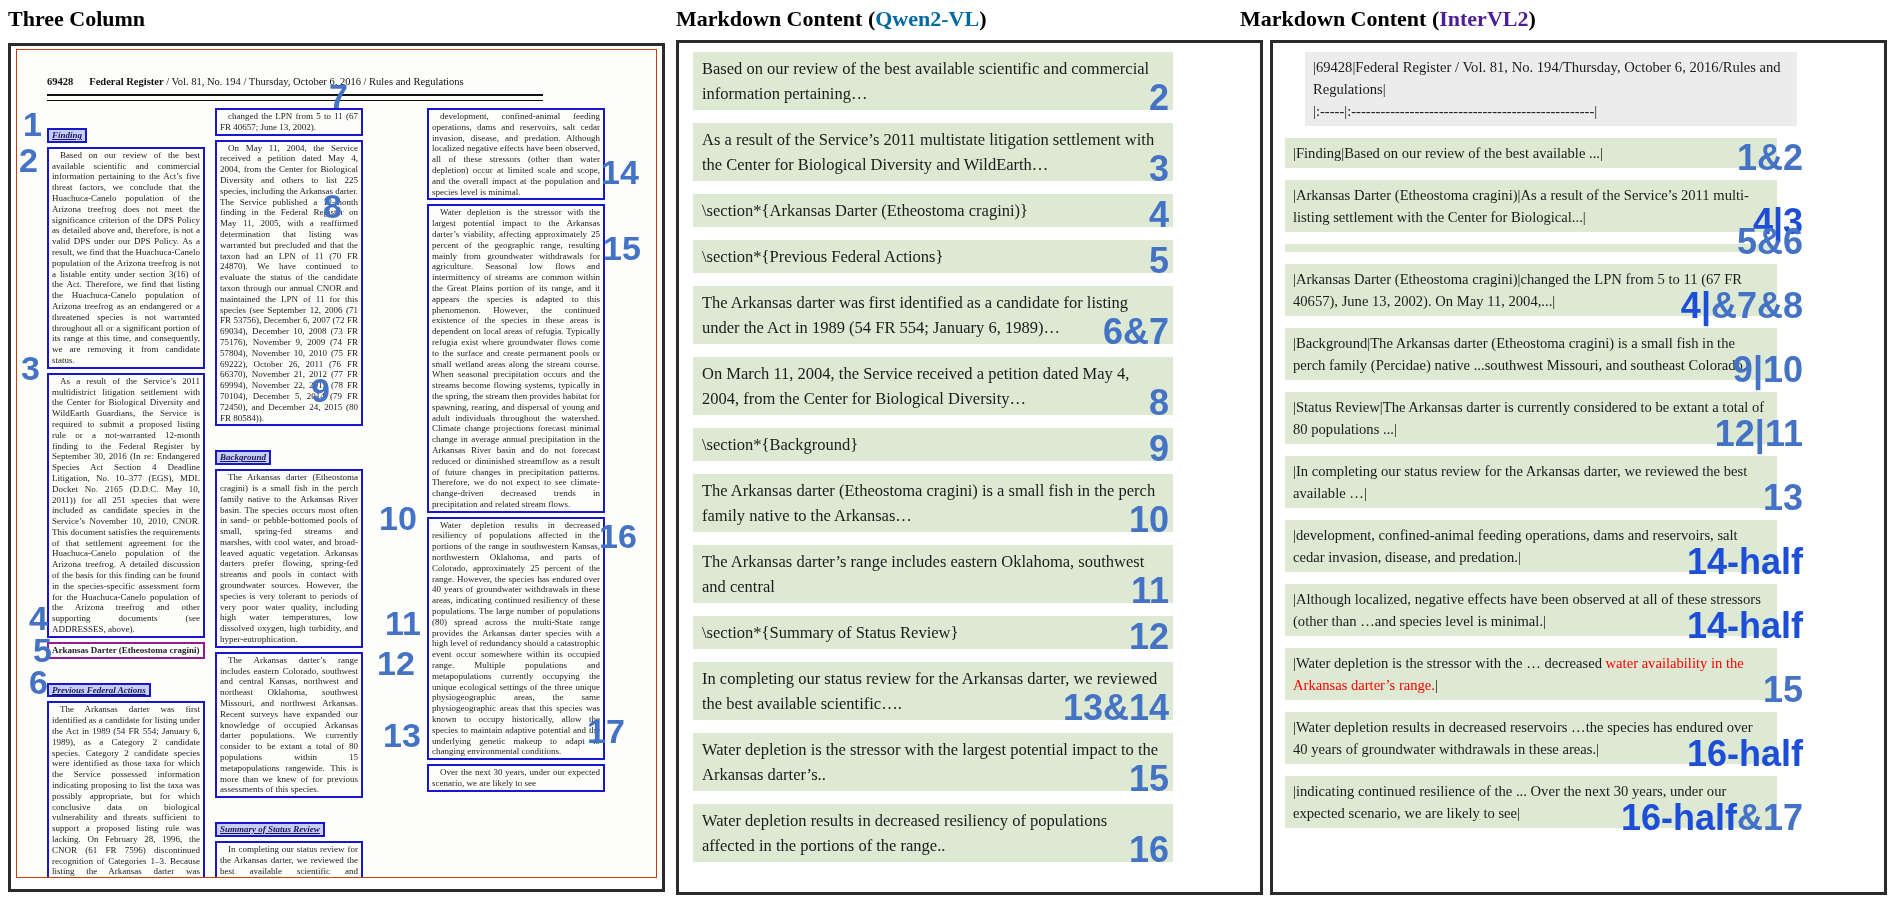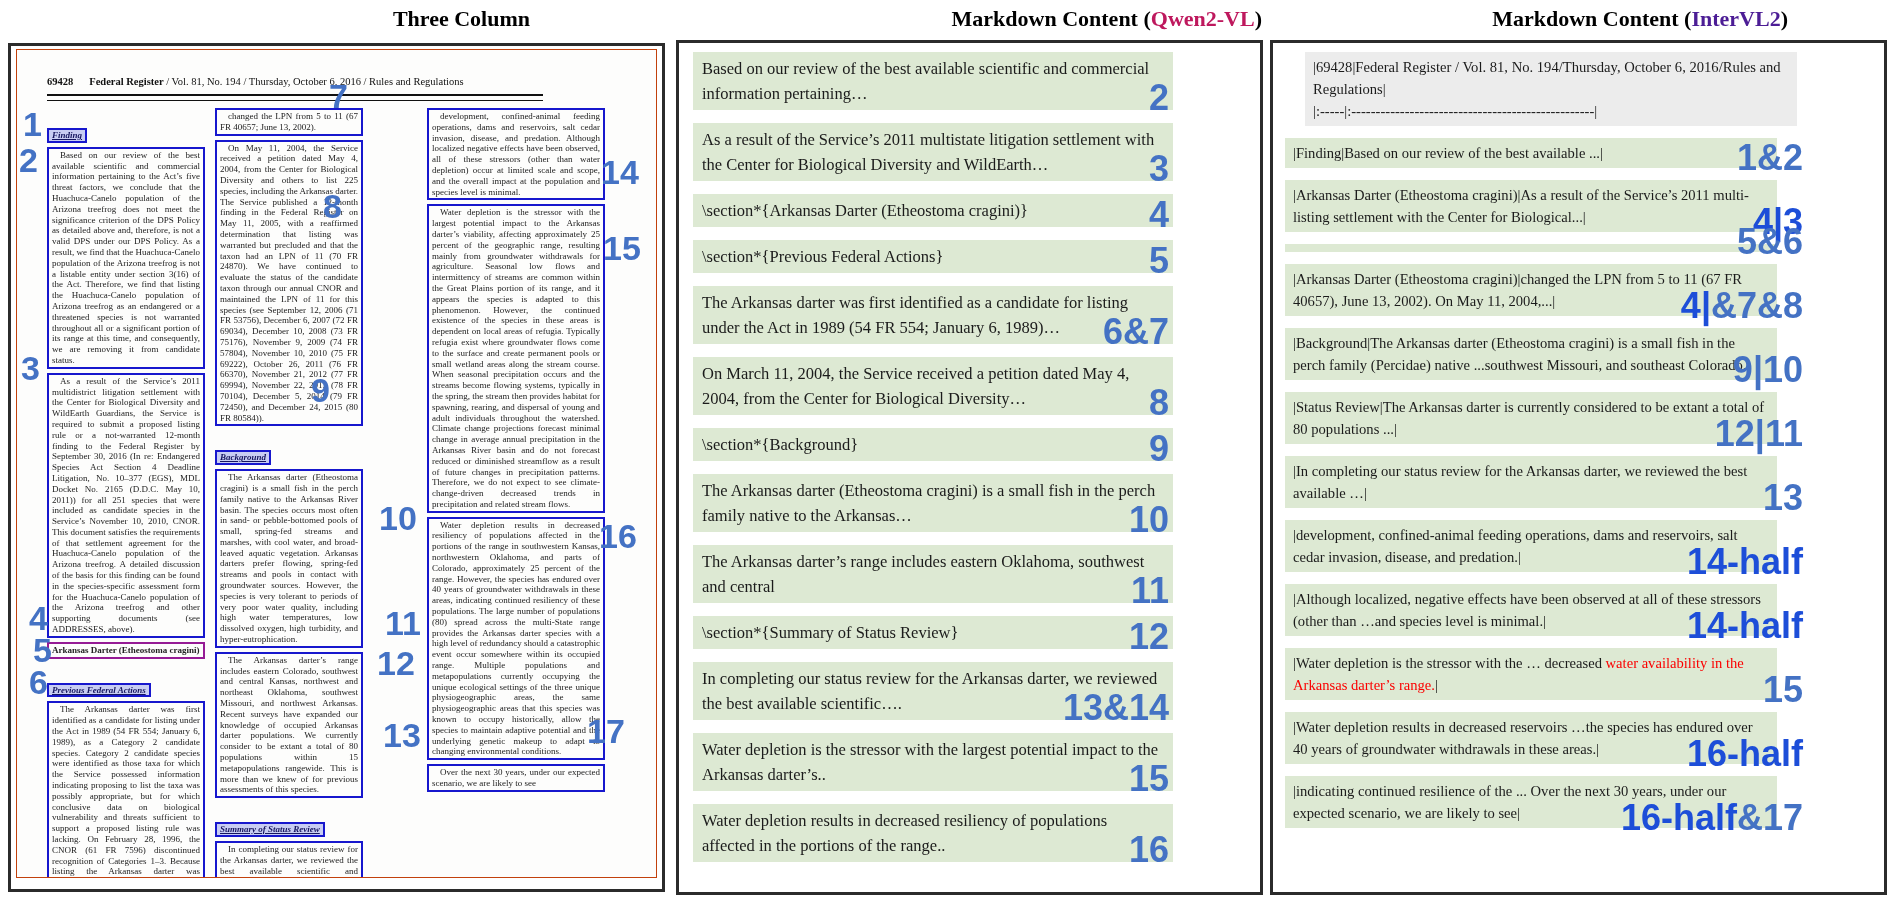--- a/index.html
+++ b/index.html
@@ -1,25 +1,25 @@
 <!DOCTYPE html>
 <html><head>
 <meta charset="utf-8">
 <style>
   html,body{margin:0;padding:0;background:#fff;}
   body{width:1902px;height:902px;position:relative;overflow:hidden;
        font-family:"Liberation Serif",serif;color:#1b1b1b;}
 
   
-  .fig-title{position:absolute;top:6px;font-weight:bold;font-size:22px;text-align:right;
+  .fig-title{position:absolute;top:6px;font-weight:bold;font-size:22px;text-align:left;
              font-family:"Liberation Serif",serif;color:#000;}
   #left-title{left:8px;width:522px;}
   #qwen-title{left:676px;width:586px;}
   #intervl-title{left:1240px;width:548px;}
-  .model-blue{color:#be185d;}
+  .model-blue{color:#0369a1;}
   .model-red{color:#4c1d95;margin-top:40px;}
 
   
   .panel{position:absolute;border:3px solid #2b2b2b;background:#fff;box-sizing:border-box;}
   #left-panel{left:8px;top:43px;width:657px;height:849px;}
   #qwen-panel{left:676px;top:40px;width:587px;height:855px;}
   #intervl-panel{left:1270px;top:40px;width:617px;height:855px;}
 
   
   .page{position:absolute;left:5px;top:3px;right:5px;bottom:11px;border:1px solid #c2410c;

